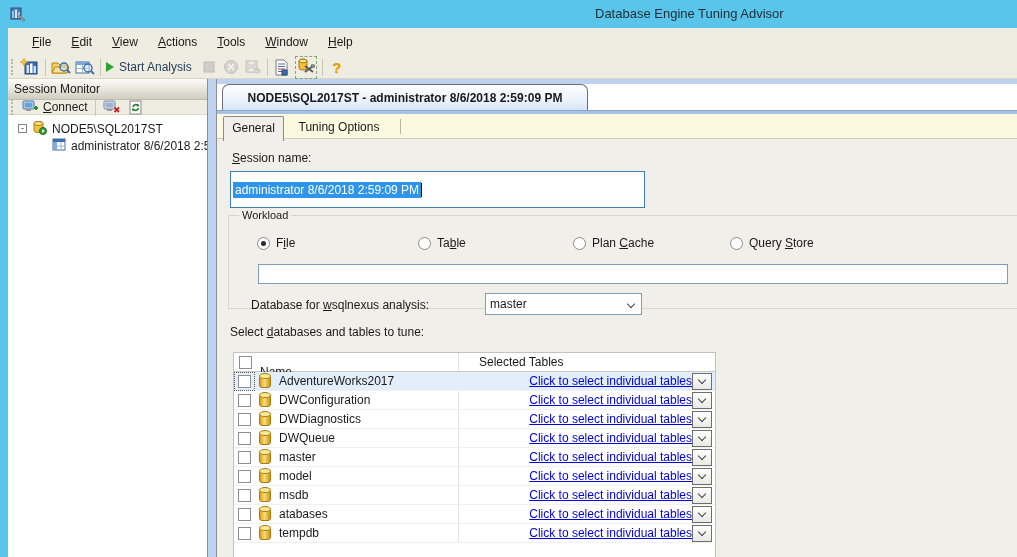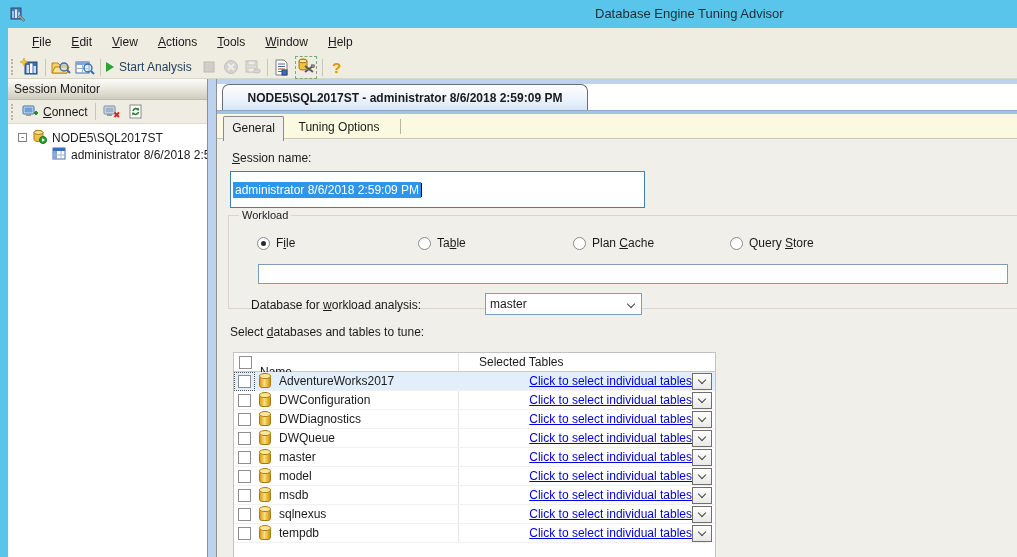--- a/index.html
+++ b/index.html
@@ -23,21 +23,21 @@
   .tbtn.disabled { opacity:.45; filter:grayscale(85%); }
   .tsep { width:1px; height:17px; background:#C9C6B8; margin:0 3px; }
   .start-label { color:#27415C; margin-left:5px; margin-right:4px; }
   .play-icon { width:0; height:0; border-left:8px solid #2EA12E; border-top:5px solid transparent; border-bottom:5px solid transparent; }
   .help-glyph { color:#DB9800; font-weight:bold; font-size:15px; text-shadow:1px 1px 0 #f4e2a8; }
   .dashed-sel { border:1px dashed #7DA878; padding:1px; }
 
   
   .left-panel { position:absolute; left:8px; top:79px; width:199px; bottom:0; background:#fff; }
   .panel-header { height:21px; background:linear-gradient(#FCFCFA,#E6E4D9 55%,#CFCDC0); line-height:21px; padding-left:6px; border-bottom:1px solid #BFBCAE; color:#1c1c1c; }
-  .panel-toolbar { height:24px; background:#EFEDE2; display:flex; align-items:center; border-bottom:1px solid #DDDACB; }
+  .panel-toolbar { height:15px; background:#EFEDE2; display:flex; align-items:center; border-bottom:1px solid #DDDACB; }
   .ptbtn { display:flex; align-items:center; padding:2px 4px; }
   .ptbtn u { text-decoration:underline; }
   .ptbtn .txt { margin-left:4px; }
   .tree { padding-top:5px; background:#fff; }
   .tree-row { height:17px; display:flex; align-items:center; white-space:nowrap; overflow:hidden; }
   .tree-row.root { padding-left:10px; }
   .tree-row.child { padding-left:44px; }
   .expander { width:9px; height:9px; border:1px solid #848484; background:#fff; font-size:9px; line-height:7px; text-align:center; margin-right:5px; color:#333; }
   .tree-icon { margin-right:5px; flex:0 0 auto; }
 
@@ -299,21 +299,21 @@
           </label>
           <label class="radio" style="left:344px;">
             <span class="rb"></span>
             <span><span>Plan </span><u>C</u><span>ache</span></span>
           </label>
           <label class="radio" style="left:501px;">
             <span class="rb"></span>
             <span><span>Query </span><u>S</u><span>tore</span></span>
           </label>
           <input class="file-input" value="" style="">
-          <div class="lbl db-lbl"><span>Database for </span><u>w</u><span>orkload analysis:</span></div>
+          <div class="lbl db-lbl"><span>Database for </span><u>w</u><span>sqlnexus analysis:</span></div>
           <div class="combo">
             <span>master</span>
             <span class="chev"></span>
           </div>
         </fieldset>
 
         <div class="lbl select-lbl"><span>Select </span><u>d</u><span>atabases and tables to tune:</span></div>
 
         <div class="dbtable">
           <div class="coldiv"></div>
@@ -398,21 +398,21 @@
             <a class="rlink">Click to select individual tables</a>
             <span class="ddbtn">
                 <span class="chev"></span>
               </span>
           </div>
           <div class="trow">
             <span class="cbwrap">
                 <span class="cb"></span>
               </span>
             <span class="db-icon"></span>
-            <span class="rname">sqlnexus</span>
+            <span class="rname">atabases</span>
             <a class="rlink">Click to select individual tables</a>
             <span class="ddbtn">
                 <span class="chev"></span>
               </span>
           </div>
           <div class="trow">
             <span class="cbwrap">
                 <span class="cb"></span>
               </span>
             <span class="db-icon"></span>

